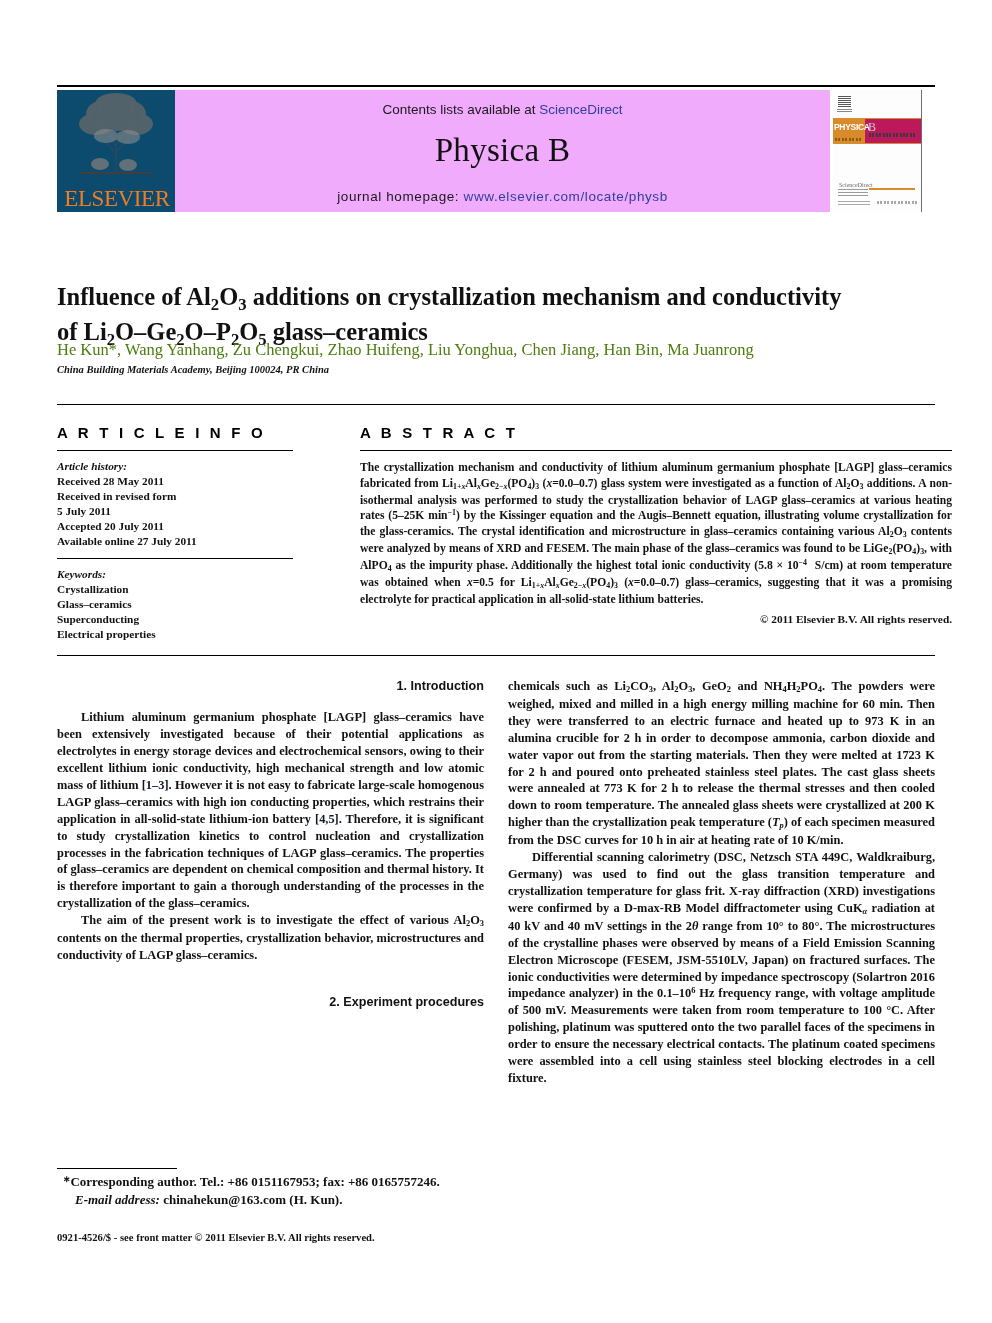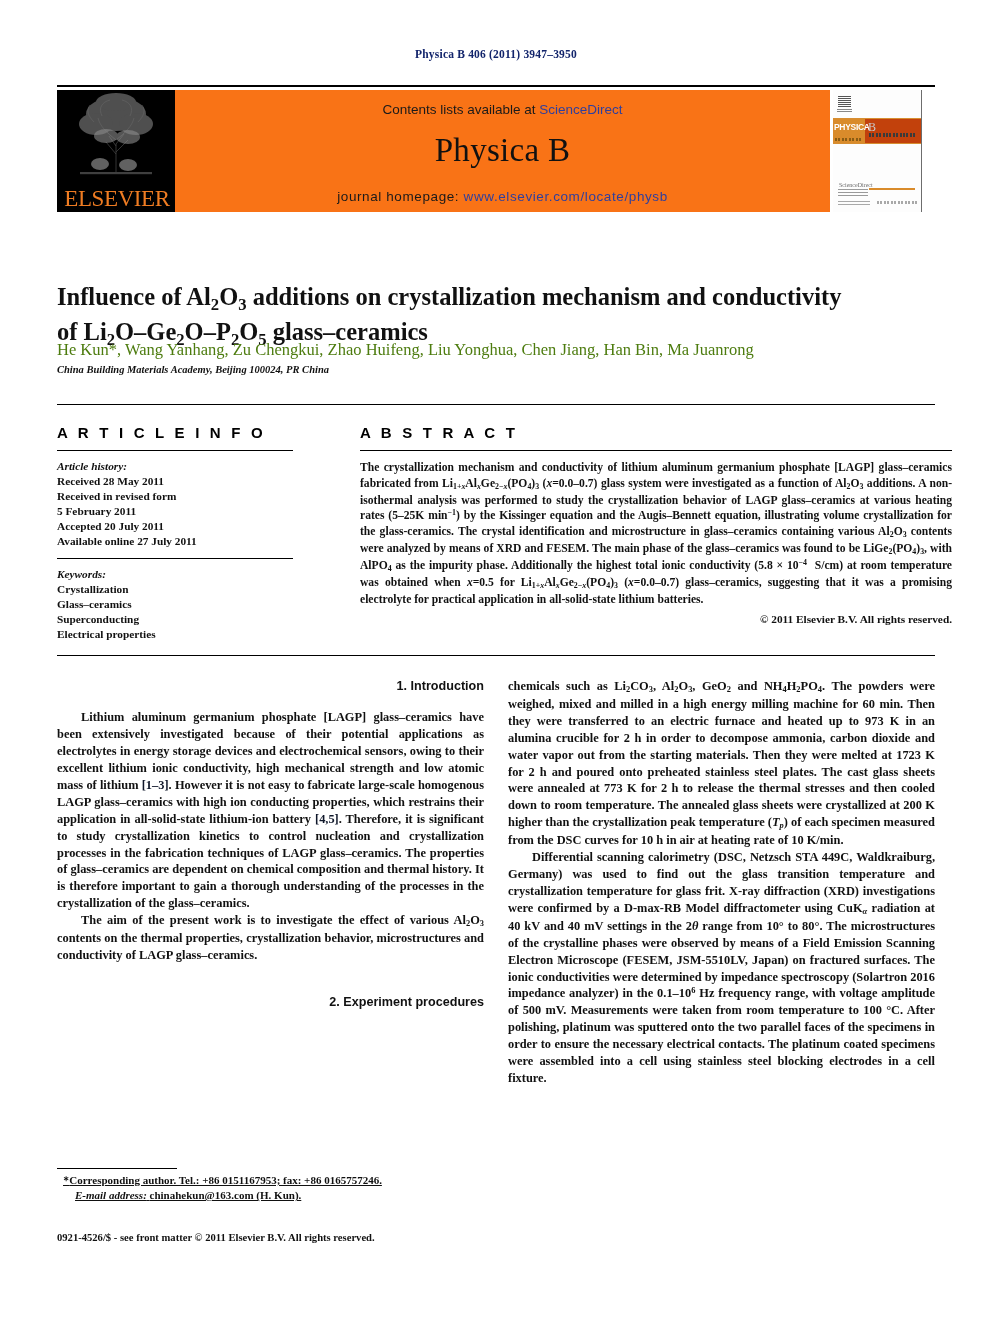--- a/index.html
+++ b/index.html
@@ -49,21 +49,21 @@
     width: 878px;
     height: 122px;
     display: flex;
     flex-direction: row;
     align-items: stretch;
   }
   .elsevier-block {
     width: 118px;
     flex: none;
     position: relative;
-    background: #000000;
+    background: #0c4a6e;
   }
   .tree-svg {
     position: absolute;
     left: 9px; top: 2px;
     width: 100px;
     height: 92px;
   }
   .elsevier-word {
     position: absolute;
     left: 4px;
@@ -71,21 +71,21 @@
     width: 112px;
     text-align: center;
     font-family: "Liberation Serif", serif;
     font-size: 23px;
     letter-spacing: -0.4px;
     color: #ef7c22;
     line-height: 1;
   }
   .center-band {
     flex: 1 1 auto;
-    background: #f97316;
+    background: #f0abfc;
     position: relative;
   }
   .contents-line {
     position: absolute;
     left: 0; top: 12px;
     width: 100%;
     text-align: center;
     font-family: "Liberation Sans", sans-serif;
     font-size: 13.5px;
     color: #1a1a1a;
@@ -145,21 +145,21 @@
     left: 4px; top: 19px;
     width: 15px; height: 4px;
     background: repeating-linear-gradient(180deg,#888 0 1px, transparent 1px 2px);
   }
   .cov-band {
     position: absolute;
     left: 0; top: 28px;
     width: 88px; height: 24px;
     border-top: 1.6px solid #d78e31;
     border-bottom: 1.6px solid #d78e31;
-    background: #c2410c;
+    background: #be185d;
   }
   .cov-orange {
     position: absolute;
     left: 0; top: 0;
     width: 32px; height: 100%;
     background: #d98b2b;
   }
   .cov-physica {
     position: absolute;
     left: 1px; top: 3px;
@@ -358,24 +358,23 @@
   .para + .para { margin-top: 0; }
   .ref { color: #0f172a; }
 
   
   .footnote {
     position: absolute;
     left: 57px; top: 1168px;
     width: 427px;
     font-family: "Liberation Serif", serif;
     font-weight: bold;
-    font-size: 11px;
+    font-size: 13px;
     line-height: 1.38;
     color: #111;
-    text-decoration: underline;
   }
   .fn-rule {
     width: 120px;
     border-top: 0.9px solid #000;
     margin-bottom: 4px;
   }
   .fn-indent { padding-left: 14px; text-indent: -8px; }
   .fn-sub { padding-left: 18px; }
   .fn-sub .ital { font-style: italic; }
 
@@ -392,21 +391,20 @@
 
   sub { font-size: 0.68em; vertical-align: -0.28em; }
   sup { font-size: 0.68em; vertical-align: 0.45em; }
   .it { font-style: italic; }
 </style>
 </head>
 <body>
 
 <div class="page">
 
-  <div class="runhead">Physica B 406 (2011) 3947–3950</div>
 
   <div class="masthead">
     <div class="masthead-inner">
 
       <div class="elsevier-block">
         <svg class="tree-svg" viewBox="0 0 100 92">
           <g stroke="#4a4a4a" stroke-width="0.7" fill="none">
             <path d="M50 80 L50 52 M50 62 L40 50 M50 60 L62 48 M50 54 L43 44 M50 52 L58 42"></path>
             <path d="M50 48 C40 40 34 34 32 26 M50 48 C60 40 66 34 68 26"></path>
             <path d="M28 30 C22 24 20 18 24 13 M72 30 C78 24 80 18 76 13"></path>
@@ -472,21 +470,21 @@
 
   <div class="rule-top"></div>
 
   <div class="info-col">
     <div class="sec-head">A R T I C L E   I N F O</div>
     <div class="info-rule"></div>
     <div class="info-body">
       <div class="ital">Article history:</div>
       <div>Received 28 May 2011</div>
       <div>Received in revised form</div>
-      <div>5 February 2011</div>
+      <div>5 July 2011</div>
       <div>Accepted 20 July 2011</div>
       <div>Available online 27 July 2011</div>
     </div>
     <div class="info-rule2"></div>
     <div class="info-body">
       <div class="ital">Keywords:</div>
       <div>Crystallization</div>
       <div>Glass–ceramics</div>
       <div>Superconducting</div>
       <div>Electrical properties</div>

